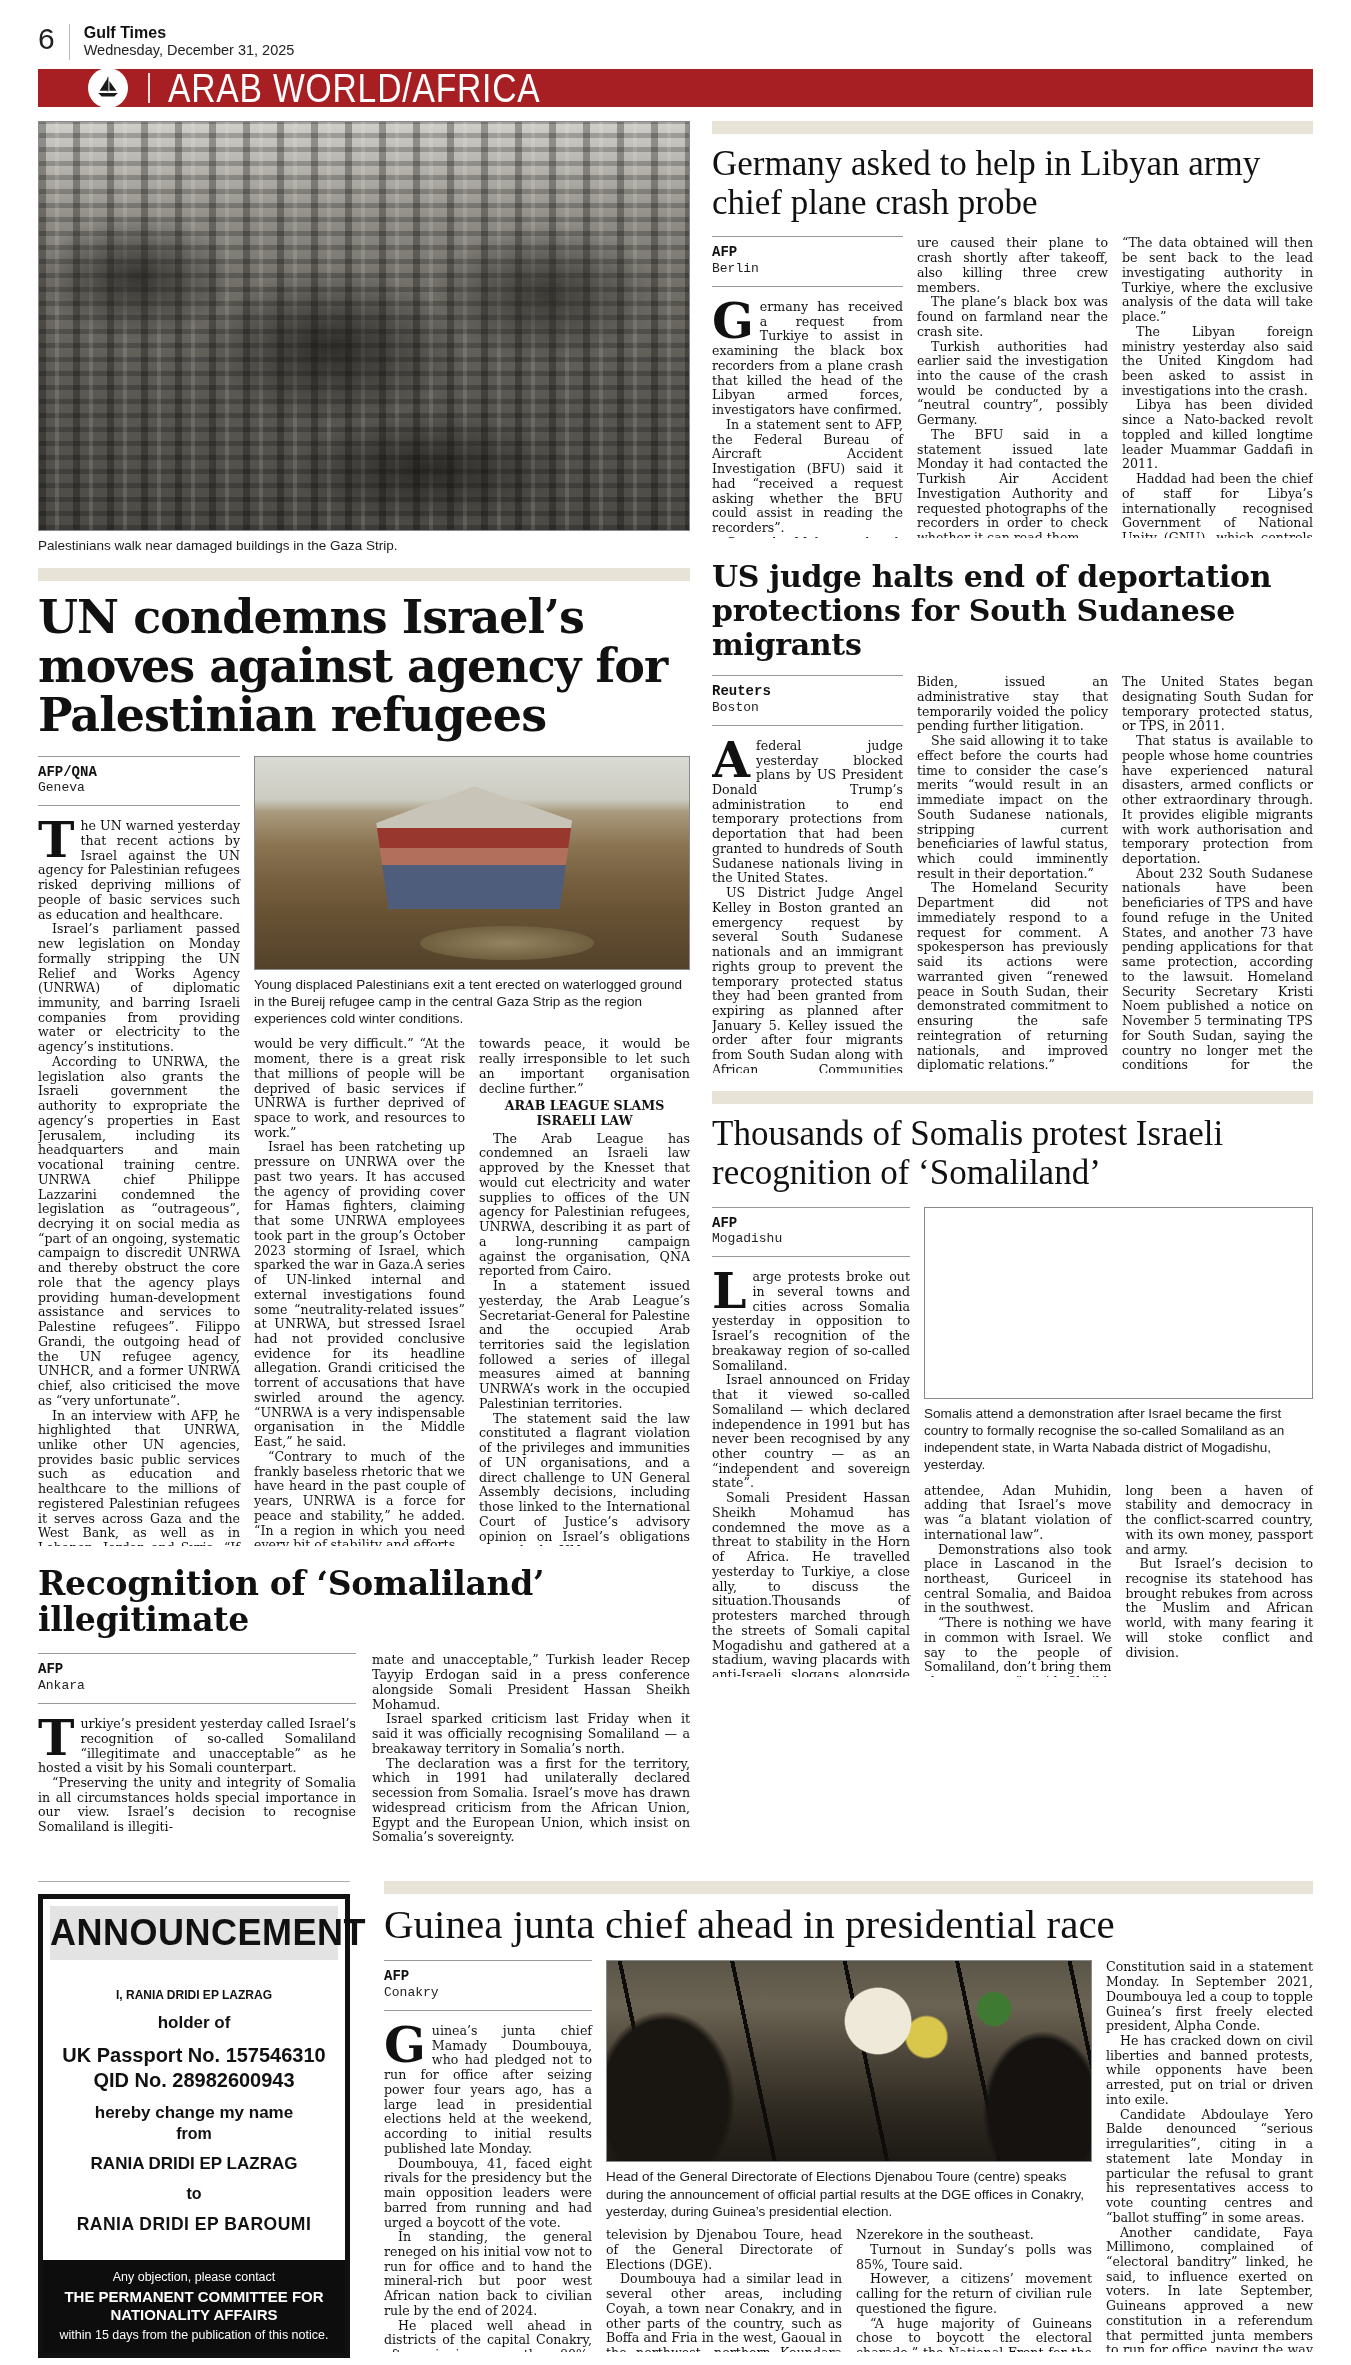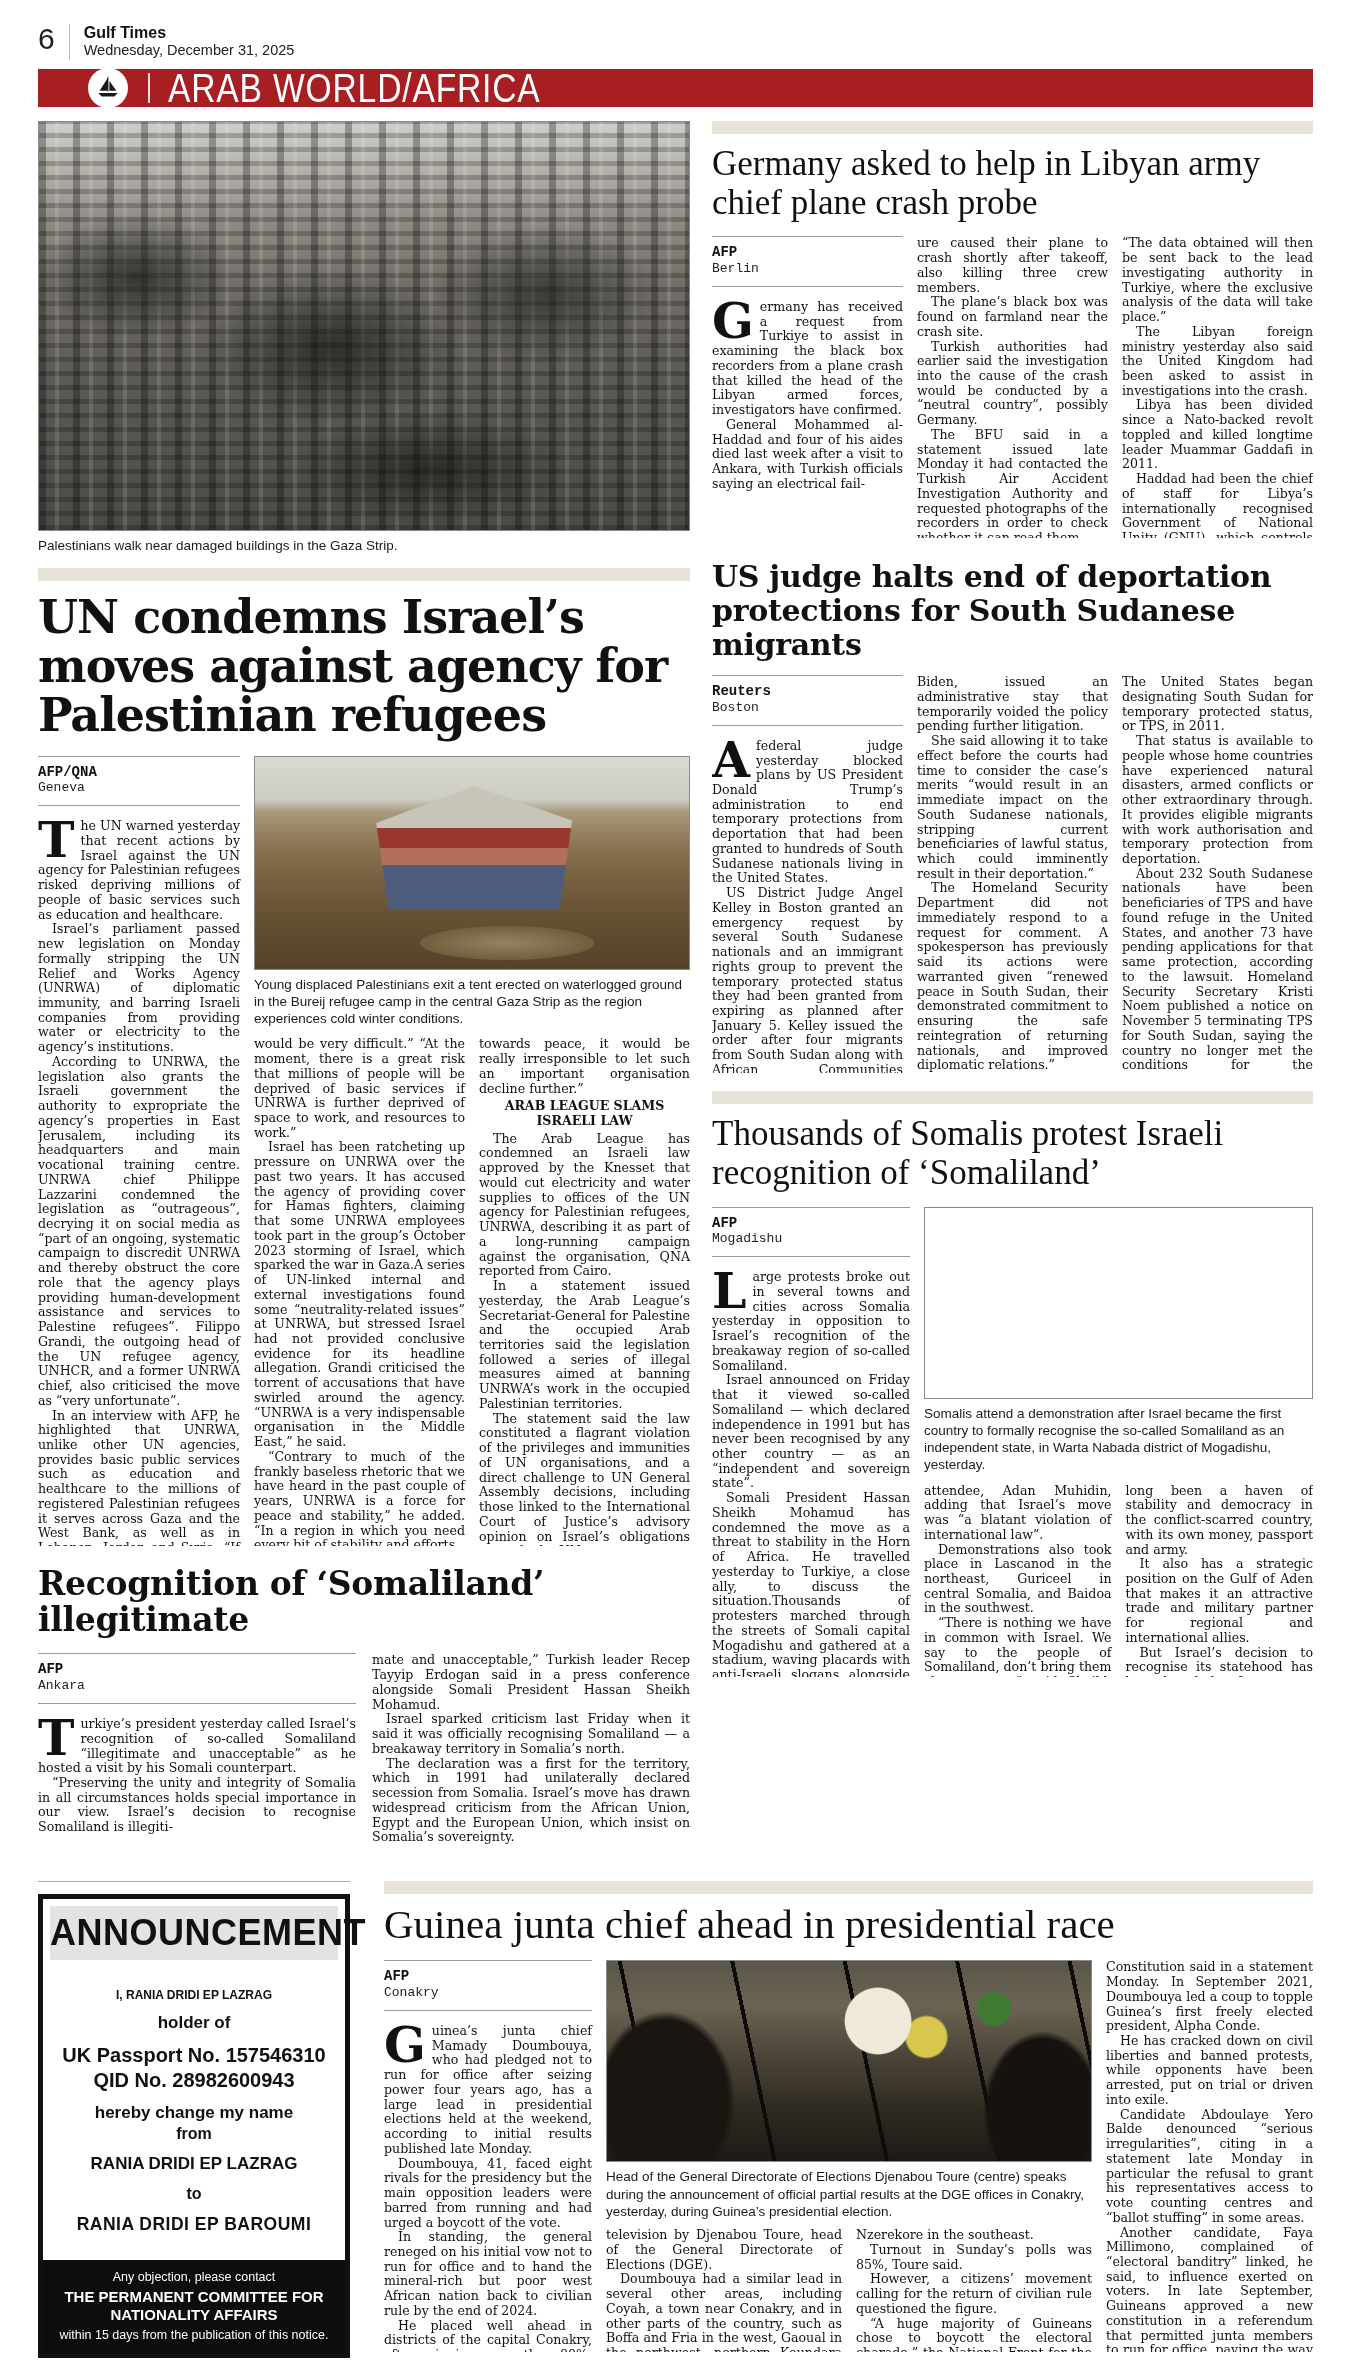--- a/index.html
+++ b/index.html
@@ -211,20 +211,21 @@
       <div class="kicker"></div>
       <h2 class="hl-serif-light">Germany asked to help in Libyan army chief plane crash probe</h2>
       <div class="cols germany-body">
         <div class="col">
           <div class="byline">
             <div class="agency">AFP</div>
             <div class="city">Berlin</div>
           </div>
           <div>
               <p><span class="dc">G</span>ermany has received a request from Turkiye to assist in examining the black box recorders from a plane crash that killed the head of the Libyan armed forces, investigators have confirmed.</p>
+              <p>In a statement sent to AFP, the Federal Bureau of Aircraft Accident Investigation (BFU) said it had “received a request asking whether the BFU could assist in reading the recorders”.</p>
               <p>General Mohammed al-Haddad and four of his aides died last week after a visit to Ankara, with Turkish officials saying an electrical fail-</p>
             </div>
         </div>
         <div class="col">
             <p>ure caused their plane to crash shortly after takeoff, also killing three crew members.</p>
             <p>The plane’s black box was found on farmland near the crash site.</p>
             <p>Turkish authorities had earlier said the investigation into the cause of the crash would be conducted by a “neutral country”, possibly Germany.</p>
             <p>The BFU said in a statement issued late Monday it had contacted the Turkish Air Accident Investigation Authority and requested photographs of the recorders in order to check whether it can read them.</p>
           </div>
         <div class="col">
@@ -280,21 +281,20 @@
           <div class="photo photo-somalia"></div>
           <div class="caption" style="padding-bottom:10px">Somalis attend a demonstration after Israel became the first country to formally recognise the so-called Somaliland as an independent state, in Warta Nabada district of Mogadishu, yesterday.</div>
           <div class="cols">
             <div class="col">
                 <p>attendee, Adan Muhidin, adding that Israel’s move was “a blatant violation of international law”.</p>
                 <p>Demonstrations also took place in Lascanod in the northeast, Guriceel in central Somalia, and Baidoa in the southwest.</p>
                 <p>“There is nothing we have in common with Israel. We say to the people of Somaliland, don’t bring them close to you,” said Sheikh Ahmed Moalim, a local religious leader, in Guriceel.</p>
               </div>
             <div class="col">
                 <p>long been a haven of stability and democracy in the conflict-scarred country, with its own money, passport and army.</p>
-                <p>It also has a strategic position on the Gulf of Aden that makes it an attractive trade and military partner for regional and international allies.</p>
                 <p>But Israel’s decision to recognise its statehood has brought rebukes from across the Muslim and African world, with many fearing it will stoke conflict and division.</p>
               </div>
           </div>
         </div>
       </div>
     </div>
   </div>
 
   <div class="bottom-row">
     <div class="ann-wrap">

